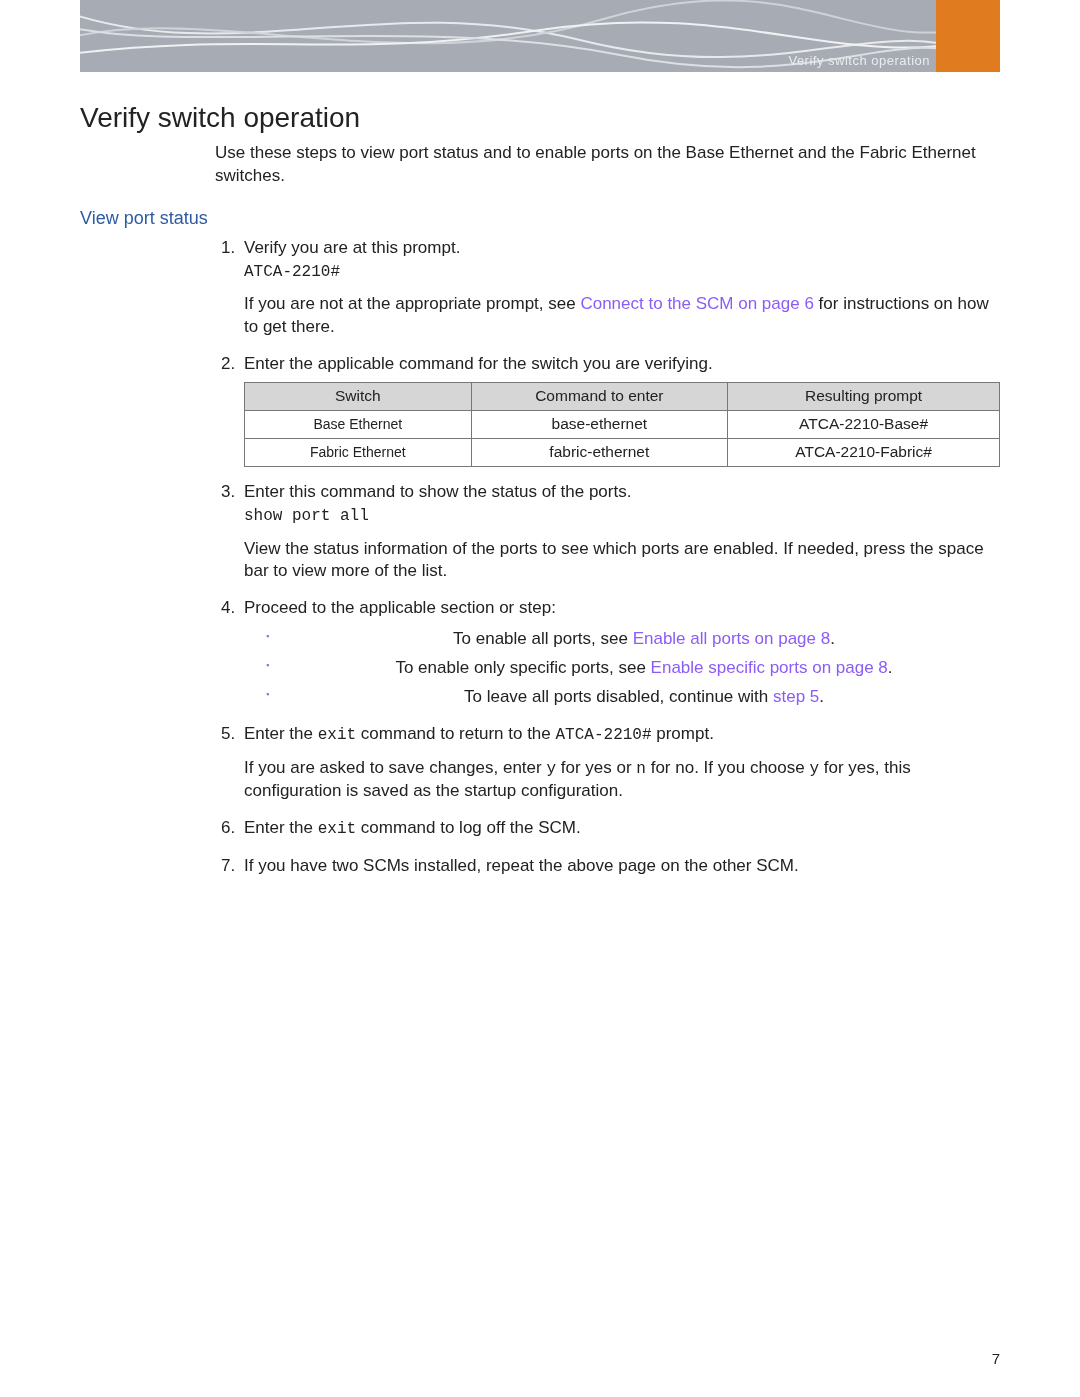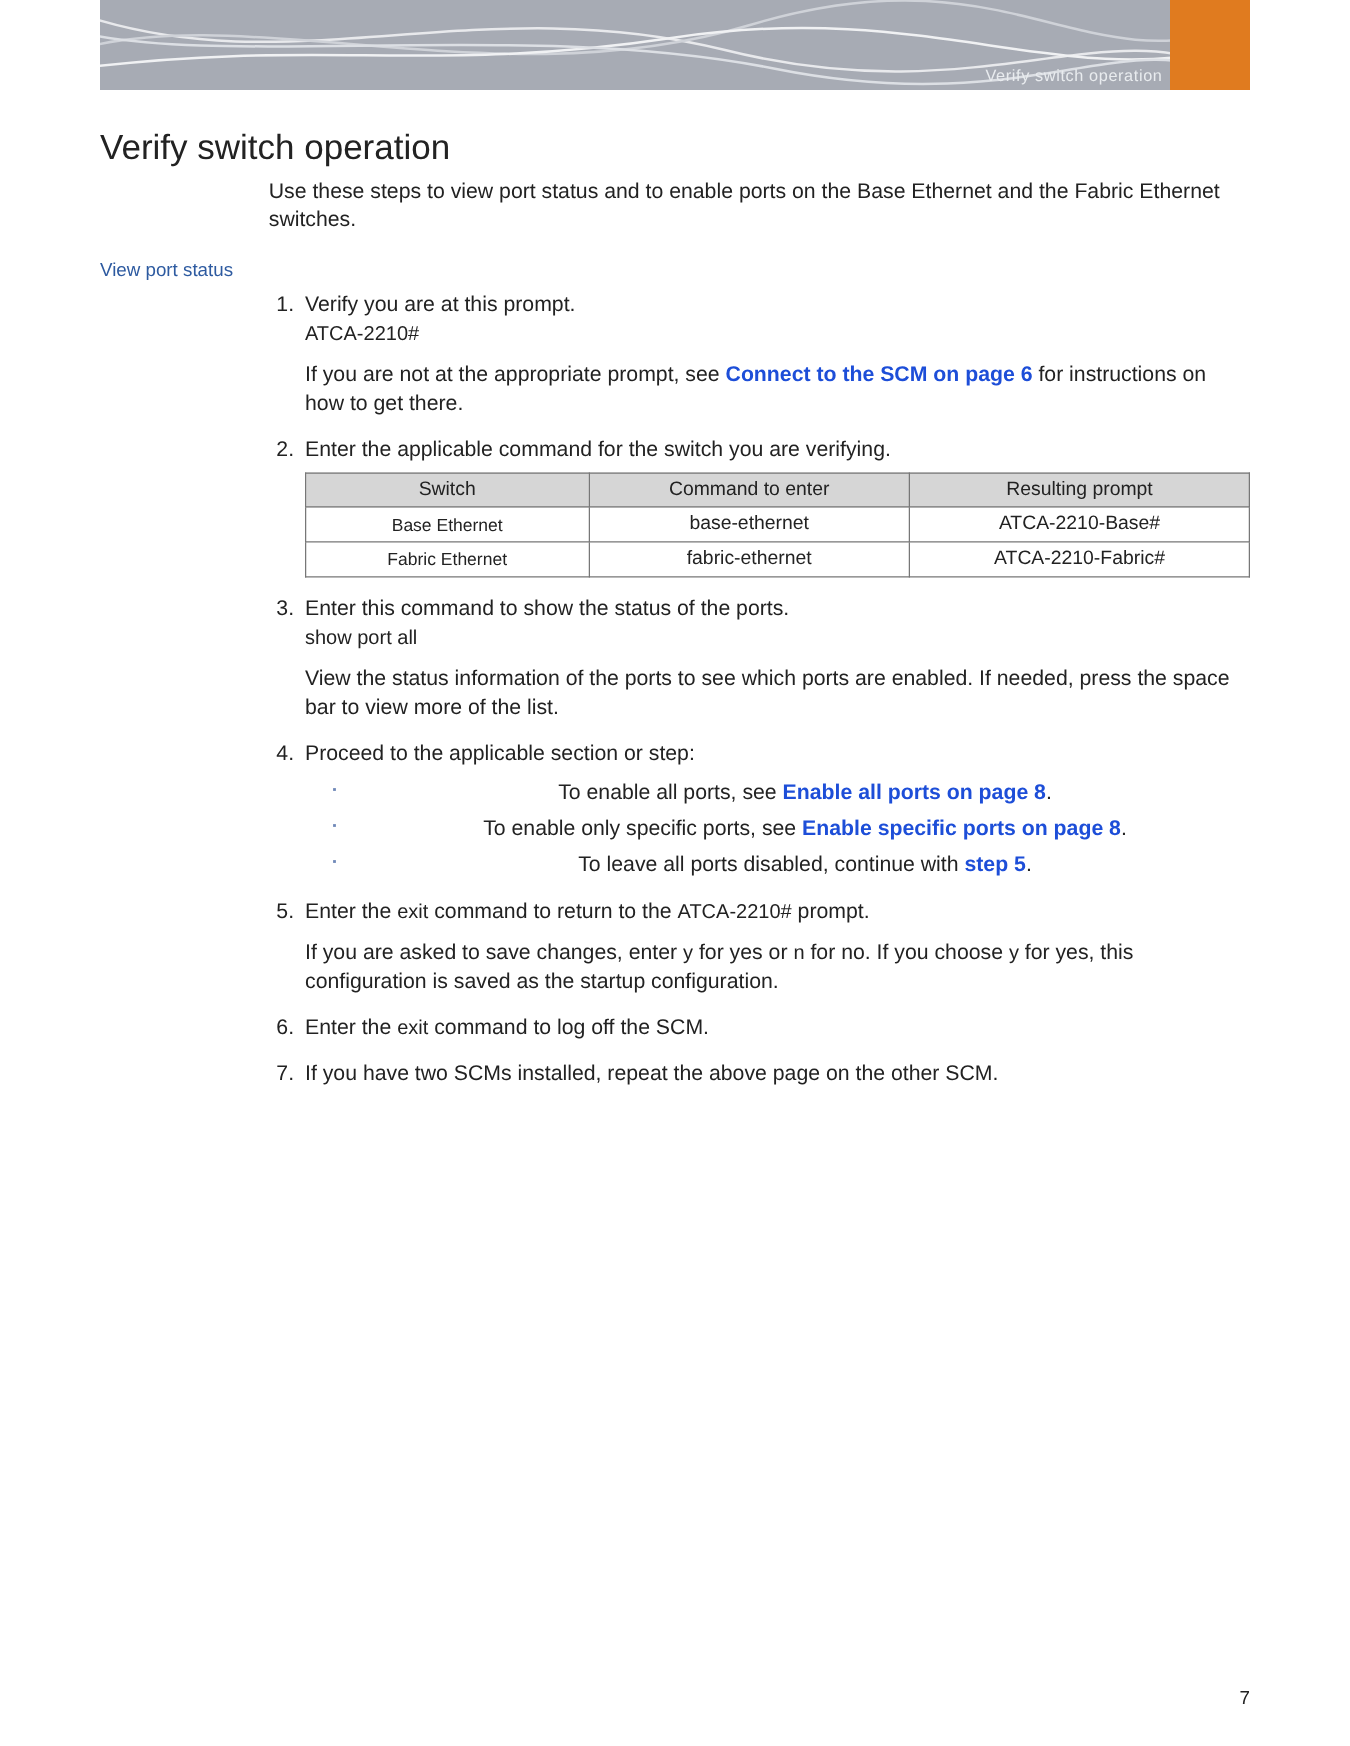--- a/index.html
+++ b/index.html
@@ -60,36 +60,36 @@
     margin: 20px 0 8px 0;
   }
   .intro {
     margin-left: 135px;
     font-size: 17px;
     line-height: 1.35;
     margin-bottom: 20px;
   }
   .sub-head {
     color: #2d5aa0;
-    font-size: 15px;
+    font-size: 18px;
     margin: 14px 0 8px 0;
   }
   ol.steps {
     margin: 0 0 0 135px;
     padding-left: 25px;
     font-size: 17px;
   }
   ol.steps > li {
     margin-bottom: 14px;
     line-height: 1.35;
     padding-left: 4px;
   }
   ol.steps > li::marker { font-size: 17px; }
-  .mono { font-family: Liberation Sans, sans-serif; font-size: 16px; margin-top: 39px; }
-  .link { color: #1d4ed8; font-weight: bold; }
+  .mono { font-family: Liberation Mono, monospace; font-size: 16px; margin-top: 39px; }
+  .link { color: #8b5cf6; }
 
   table.cmd {
     border-collapse: collapse;
     width: 100%;
     margin: 6px 0 4px 0;
     font-size: 15.5px;
   }
   table.cmd th, table.cmd td {
     border: 1px solid #777;
     padding: 3px 8px;

